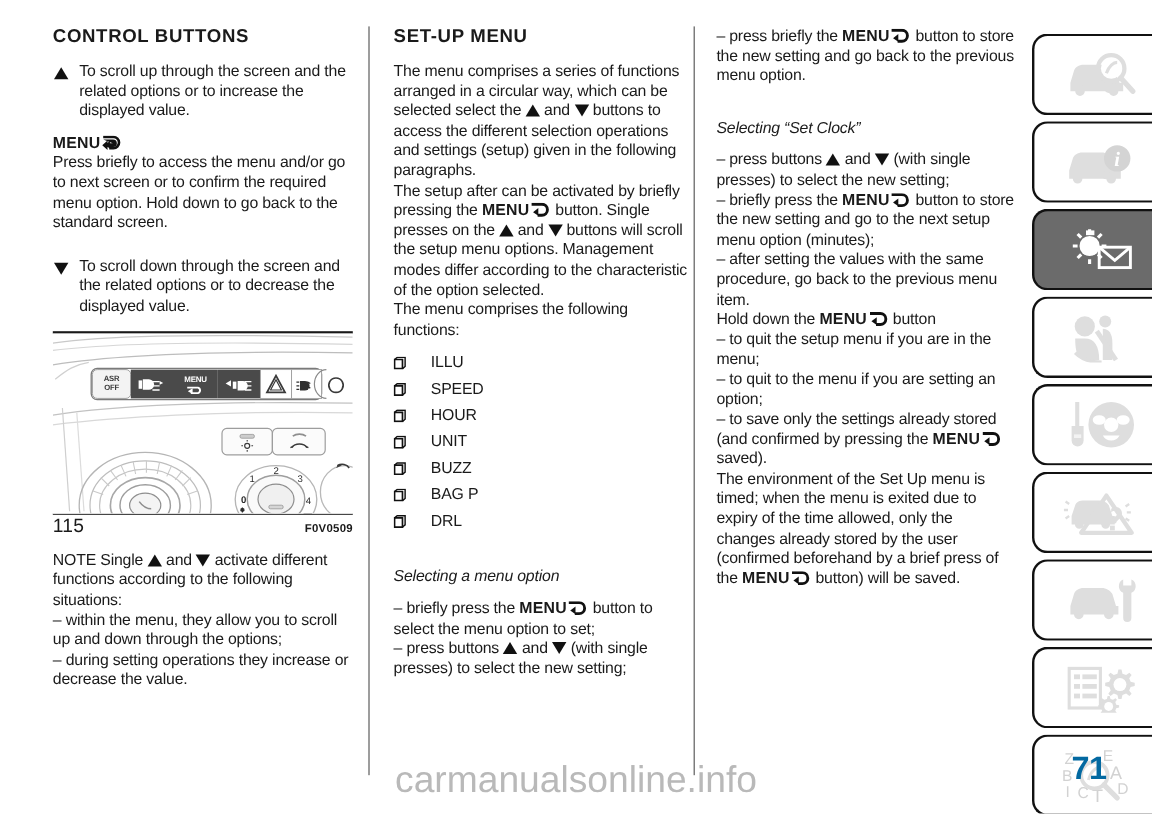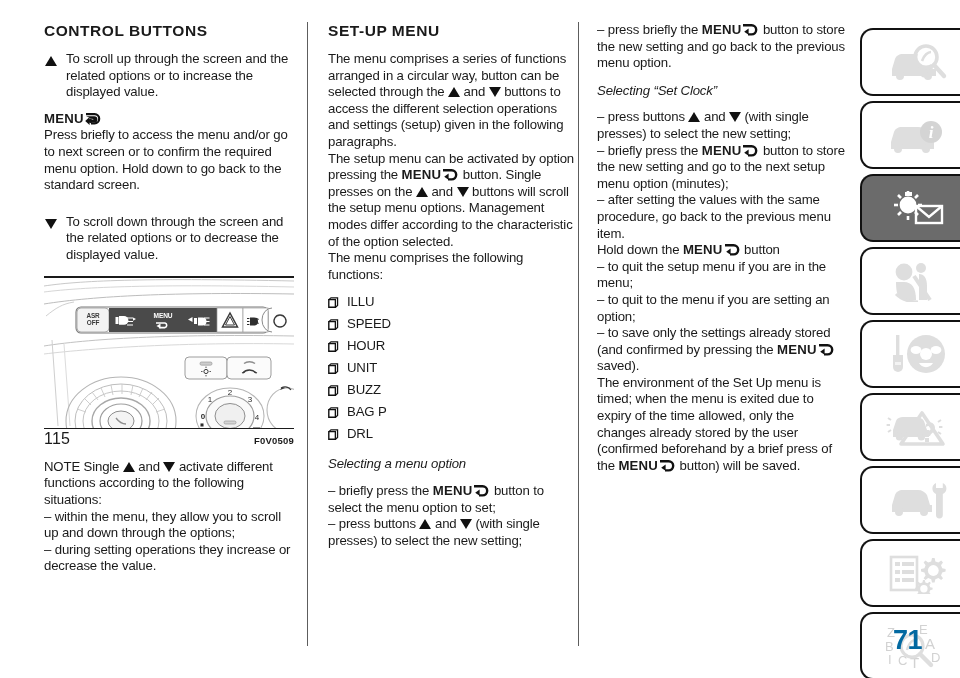--- a/index.html
+++ b/index.html
@@ -51,21 +51,21 @@
     letter-spacing: 0.55px;
     margin: 0 0 11px 0;
     line-height: 18px;
   }
 
   p.para {
     margin: 0;
   }
   p.italic {
     font-style: italic;
-    margin: 11px 0 10px 0;
+    margin: 27px 0 10px 0;
   }
 
   
   .tri-block {
     display: flex;
     gap: 8px;
     margin-bottom: 10px;
   }
   .tri-block .tri-mark {
     flex: 0 0 auto;
@@ -112,21 +112,21 @@
 
   
   ul.fn-list {
     list-style: none;
     margin: 8px 0 0 0;
     padding: 0;
   }
   ul.fn-list li {
     display: flex;
     align-items: center;
-    gap: 8px;
+    gap: 20px;
     height: 22px;
   }
   .cube {
     flex: 0 0 auto;
     width: 11px;
     height: 11px;
     position: relative;
   }
   .cube svg { display: block; }
 
@@ -377,23 +377,23 @@
     </div>
 
     <p class="para"><span>NOTE Single</span> <span class="tri-up"></span> <span>and</span> <span class="tri-dn"></span> <span>activate different functions according to the following situations:</span></p>
     <p class="para">– within the menu, they allow you to scroll up and down through the options;</p>
     <p class="para">– during setting operations they increase or decrease the value.</p>
   </div>
 
   <div class="col" id="col2">
     <h2 class="section-title">SET-UP MENU</h2>
 
-    <p class="para"><span>The menu comprises a series of functions arranged in a circular way, button can be selected through the</span> <span class="tri-up"></span> <span>and</span> <span class="tri-dn"></span> <span>buttons to access the different selection operations and settings (setup) given in the following paragraphs.</span></p>
-
-    <p class="para"><span>The setup menu can be activated by option pressing the</span> <span class="menu-tok">MENU</span><span class="uturn"><svg width="17" height="12" viewBox="0 0 17 12">
+    <p class="para"><span>The menu comprises a series of functions arranged in a circular way, which can be selected select the</span> <span class="tri-up"></span> <span>and</span> <span class="tri-dn"></span> <span>buttons to access the different selection operations and settings (setup) given in the following paragraphs.</span></p>
+
+    <p class="para"><span>The setup after can be activated by briefly pressing the</span> <span class="menu-tok">MENU</span><span class="uturn"><svg width="17" height="12" viewBox="0 0 17 12">
             <path d="M1 1.2 H9.6 A4.6 4.6 0 0 1 9.6 10.4 H6.0" fill="none" stroke="#111" stroke-width="2.4"></path>
             <path d="M6.6 4.4 L2.2 7.8 L6.6 10.8 Z" fill="#111"></path>
           </svg></span> <span>button. Single presses on the</span> <span class="tri-up"></span> <span>and</span> <span class="tri-dn"></span> <span>buttons will scroll the setup menu options. Management modes differ according to the characteristic of the option selected.</span></p>
 
     <p class="para">The menu comprises the following functions:</p>
 
     <ul class="fn-list">
       <li>
         <span class="cube">
             <svg width="11" height="11" viewBox="0 0 11 11">
@@ -648,15 +648,16 @@
             <text x="50" y="39">D</text>
           </g>
           <circle cx="31" cy="23" r="11" fill="none" stroke="#dedede" stroke-width="3.2"></circle>
           <path d="M26 27 c2 -8 7 -11 11 -11" fill="none" stroke="#dedede" stroke-width="2.4"></path>
           <path d="M39 31 L50 42" stroke="#dedede" stroke-width="4.4" stroke-linecap="round"></path>
         </svg>
       </span>
     </div>
   </div>
 
+  <div id="watermark">carmanualsonline.info</div>
   <div id="page-num">71</div>
 
 </div>
 
 </body></html>

